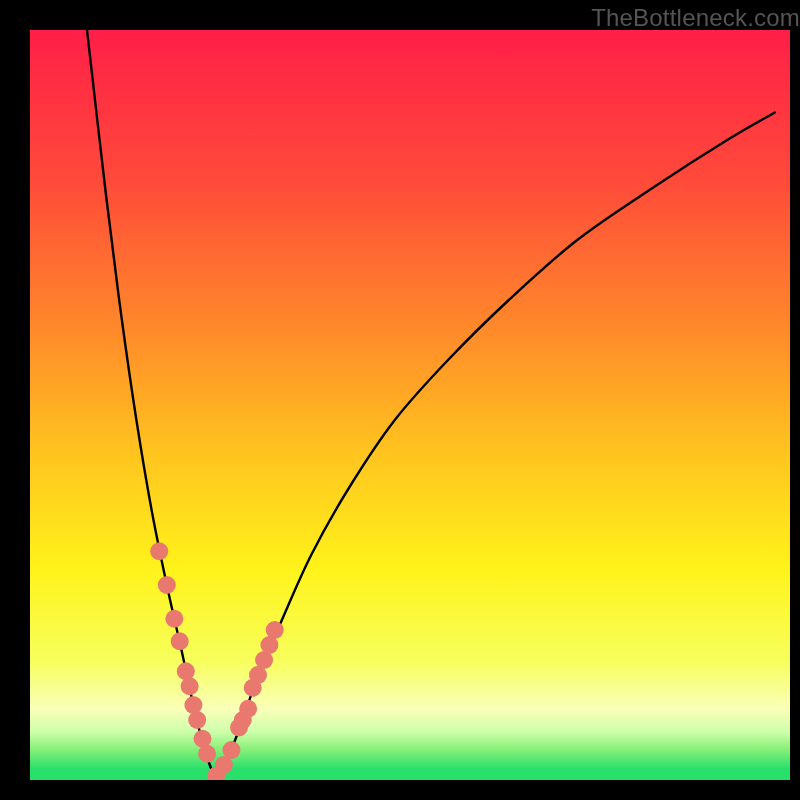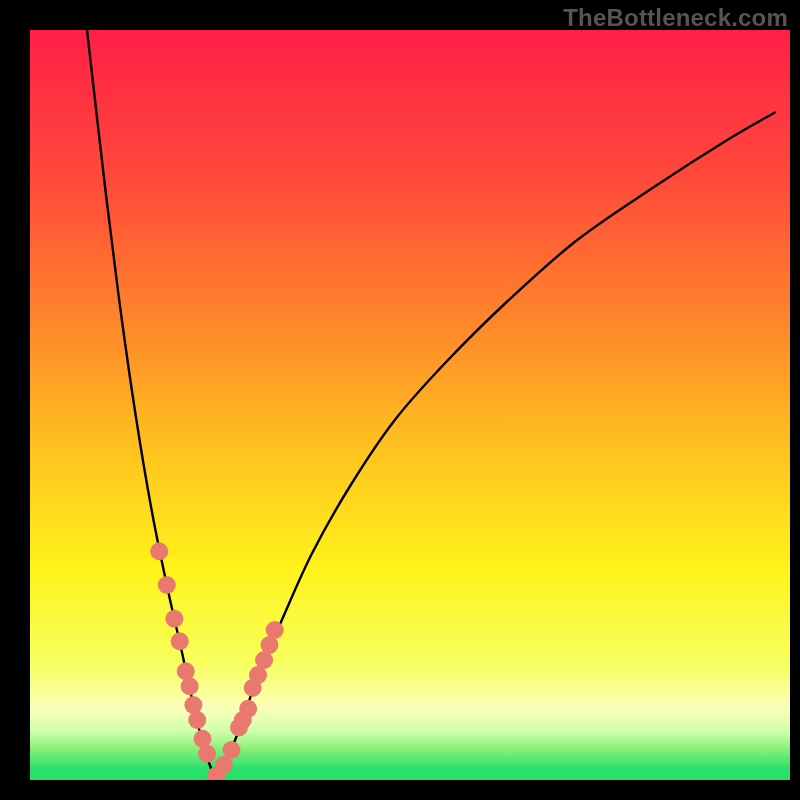--- a/index.html
+++ b/index.html
@@ -13,24 +13,24 @@
   }
   .outer {
     width: 800px;
     height: 800px;
     background: #000;
     position: relative;
   }
   .watermark {
     position: absolute;
     top: 4px;
-    right: 12px;
+    right: 0;
     color: #555;
     font-size: 24px;
-    font-weight: 700;
+    font-weight: 400;
     letter-spacing: 0.2px;
     z-index: 10;
   }
   svg {
     position: absolute;
     top: 0;
     left: 0;
   }
 </style>
 </head>

